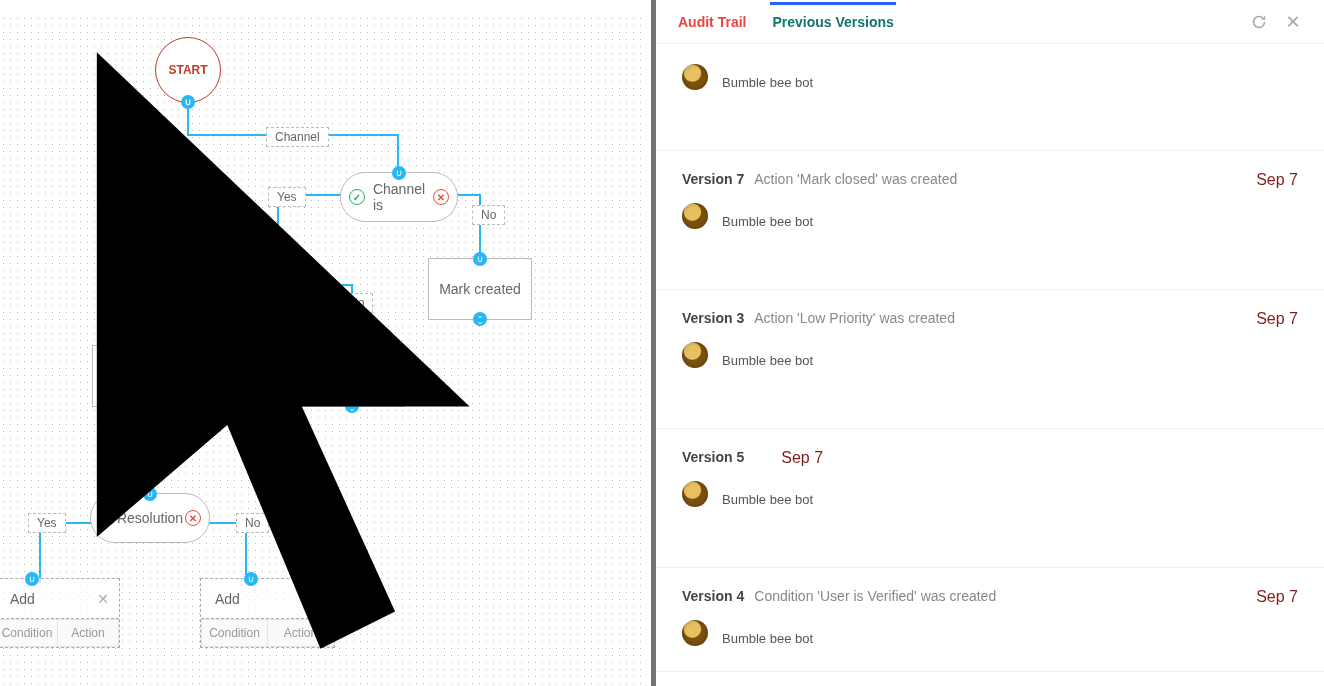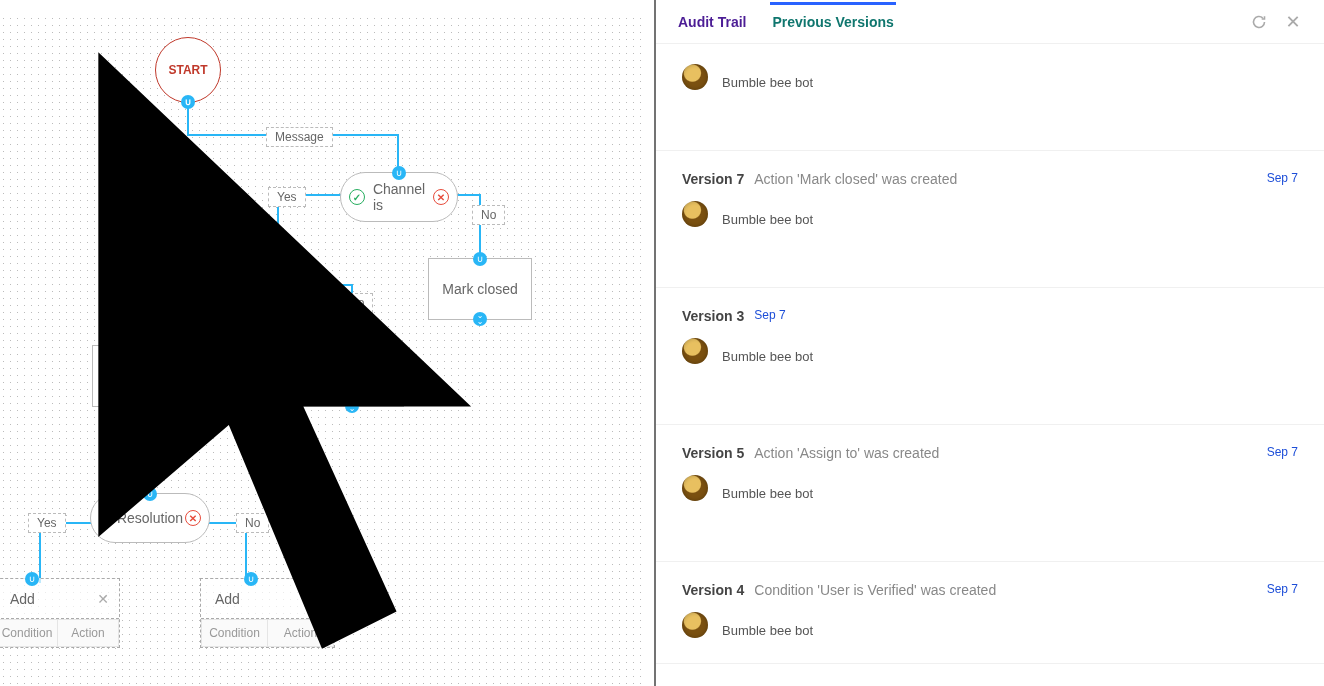--- a/index.html
+++ b/index.html
@@ -11,21 +11,21 @@
     width: 1324px;
     height: 686px;
     overflow: hidden;
     display: flex;
   }
   
   .canvas-wrap {
     width: 656px;
     height: 686px;
     position: relative;
-    border-right: 2px solid #737373;
+    border-right: 5px solid #737373;
   }
   .canvas {
     position: absolute;
     top: 15px; left: 0; right: 10px; bottom: 0;
     background-image: radial-gradient(#bbb 0.6px, transparent 0.6px);
     background-size: 7px 7px;
     background-position: 0 0;
   }
   .canvas svg { position: absolute; inset:0; width:100%; height:100%; pointer-events:none; }
 
@@ -86,34 +86,34 @@
   }
 
   
   .panel {
     flex:1; display:flex; flex-direction:column; background:#fff;
   }
   .tabs {
     display:flex; align-items:center; border-bottom:1px solid #f0f0f0;
     height:44px; padding:0 22px;
   }
-  .tabs .tab { margin-right:26px; color:#4c1d95; font-size:14px; font-weight:600; cursor:pointer; position:relative; }
+  .tabs .tab { margin-right:26px; color:#ef4444; font-size:14px; font-weight:600; cursor:pointer; position:relative; }
   .tabs .tab.active { color:#0f766e; }
   .tabs .tab.active::before {
     content:""; position:absolute; top:-12px; left:-2px; right:-2px; height:3px; background:#2962ff;
   }
   .tabs .sp { flex:1; }
   .tabs .iconbtn { width:18px; height:18px; color:#aaa; margin-left:16px; cursor:pointer; display:flex; align-items:center; justify-content:center;}
 
   .versions { flex:1; overflow:auto; }
   .ver-item { border-bottom:1px solid #f0f0f0; padding:20px 26px 60px 26px; }
   .ver-head { display:flex; align-items:flex-start; margin-bottom:14px; }
   .ver-head .vnum { font-weight:700; color:#444; font-size:14px; margin-right:10px;}
   .ver-head .vdesc { color:#888; font-size:14px; flex:1;}
-  .ver-head .vdate { color:#1d4ed8; font-size:12px; }
+  .ver-head .vdate { color:#7f1d1d; font-size:16px;margin-left:27px; }
   .ver-user { display:flex; align-items:flex-end; }
   .avatar {
     width:26px; height:26px; border-radius:50%;
     background: radial-gradient(circle at 40% 35%, #e8c060 0 35%, #7a5010 40% 100%);
     margin-right:14px; box-shadow: inset 0 0 4px rgba(0,0,0,0.3);
   }
   .ver-user .uname { color:#555; font-size:13px; }
   .ver-item.first { padding-top:20px; padding-bottom:60px;}
 </style>
 </head>
@@ -141,42 +141,42 @@
 
         <path d="M200 508 L246 508 L246 568"></path>
       </g>
     </svg>
 
     <div class="node start-node" style="left:155px; top:22px;">
       <span>START</span>
       <div class="port bottom">∪</div>
     </div>
 
-    <div class="edge-label" style="left:266px; top:112px;">Message</div>
+    <div class="edge-label" style="left:266px; top:112px;">Channel</div>
 
     <div class="node decision-node" style="left:340px; top:157px; width:118px;">
       <span class="tick">✓</span>
       <span>Channel is</span>
       <span class="cross">✕</span>
       <div class="port top">∪</div>
     </div>
     <div class="edge-label" style="left:268px; top:172px;">Yes</div>
     <div class="edge-label" style="left:472px; top:190px;">No</div>
 
     <div class="node decision-node" style="left:218px; top:246px; width:114px;">
       <span class="tick">✓</span>
       <span>User is</span>
       <span class="cross">✕</span>
       <div class="port top">∪</div>
     </div>
     <div class="edge-label" style="left:142px; top:260px;">Yes</div>
     <div class="edge-label" style="left:340px; top:278px;">No</div>
 
     <div class="node action-node" style="left:428px; top:243px;">
-      <span>Mark closed</span>
+      <span>Mark created</span>
       <div class="port top">∪</div>
       <div class="port bottom dbl">
           <span>⌄</span>
           <span>⌄</span>
         </div>
     </div>
 
     <div class="node action-node" style="left:92px; top:330px;">
       <span>Assign to</span>
       <div class="port top">∪</div>
@@ -266,32 +266,32 @@
       </div>
       <div class="ver-user">
         <div class="avatar"></div>
         <span class="uname">Bumble bee bot</span>
       </div>
     </div>
 
     <div class="ver-item">
       <div class="ver-head">
         <span class="vnum">Version 3</span>
+        <span class="vdesc">Action 'Low Priority' was created</span>
         <span class="vdate">Sep 7</span>
       </div>
       <div class="ver-user">
         <div class="avatar"></div>
         <span class="uname">Bumble bee bot</span>
       </div>
     </div>
 
     <div class="ver-item">
       <div class="ver-head">
         <span class="vnum">Version 5</span>
-        <span class="vdesc">Action 'Assign to' was created</span>
         <span class="vdate">Sep 7</span>
       </div>
       <div class="ver-user">
         <div class="avatar"></div>
         <span class="uname">Bumble bee bot</span>
       </div>
     </div>
 
     <div class="ver-item" style="padding-bottom:25px">
       <div class="ver-head">

